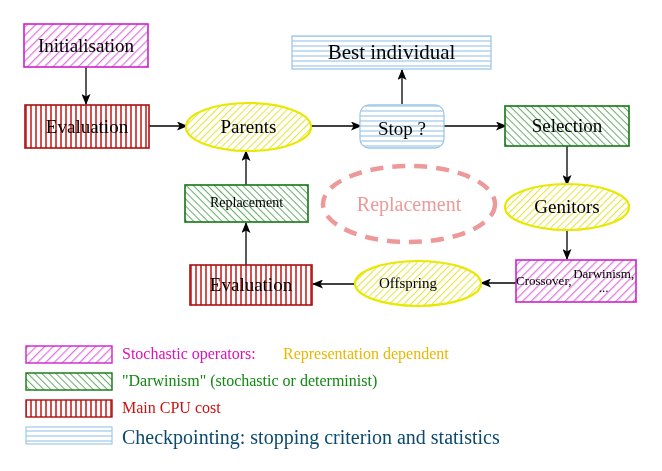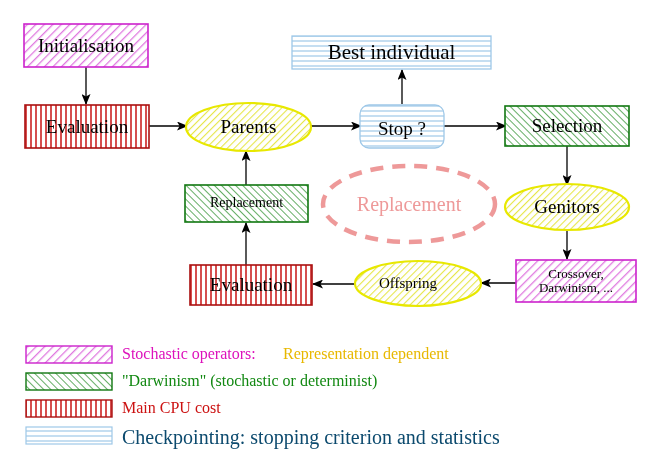--- a/index.html
+++ b/index.html
@@ -138,21 +138,21 @@
 <div class="node-label" style="left:186px; top:103px; width:125px; height:48px; font-size:19px;">Parents</div>
 
 <div class="node-label" style="left:292px; top:36px; width:199px; height:33px; font-size:21px;">Best individual</div>
 
 <div class="node-label" style="left:360px; top:105px; width:84px; height:47px; font-size:19px;">Stop ?</div>
 
 <div class="node-label" style="left:505px; top:106px; width:124px; height:40px; font-size:19px;">Selection</div>
 
 <div class="node-label" style="left:505px; top:184px; width:124px; height:46px; font-size:19px;">Genitors</div>
 
-<div class="node-label" style="left:516px; top:260px; width:120px; height:42px; font-size:13px; flex-direction:column;">
+<div class="node-label" style="left:516px; top:260px; width:120px; height:42px; font-size:13px; flex-direction:row;">
   <span>Crossover,</span>
   <span>Darwinism, ...</span>
 </div>
 
 <div class="node-label" style="left:345px; top:261px; width:126px; height:45px; font-size:15px;">Offspring</div>
 
 <div class="node-label" style="left:190px; top:265px; width:122px; height:40px; font-size:19px;">Evaluation</div>
 
 <div class="node-label" style="left:185px; top:185px; width:123px; height:37px; font-size:14px;">Replacement</div>
 

